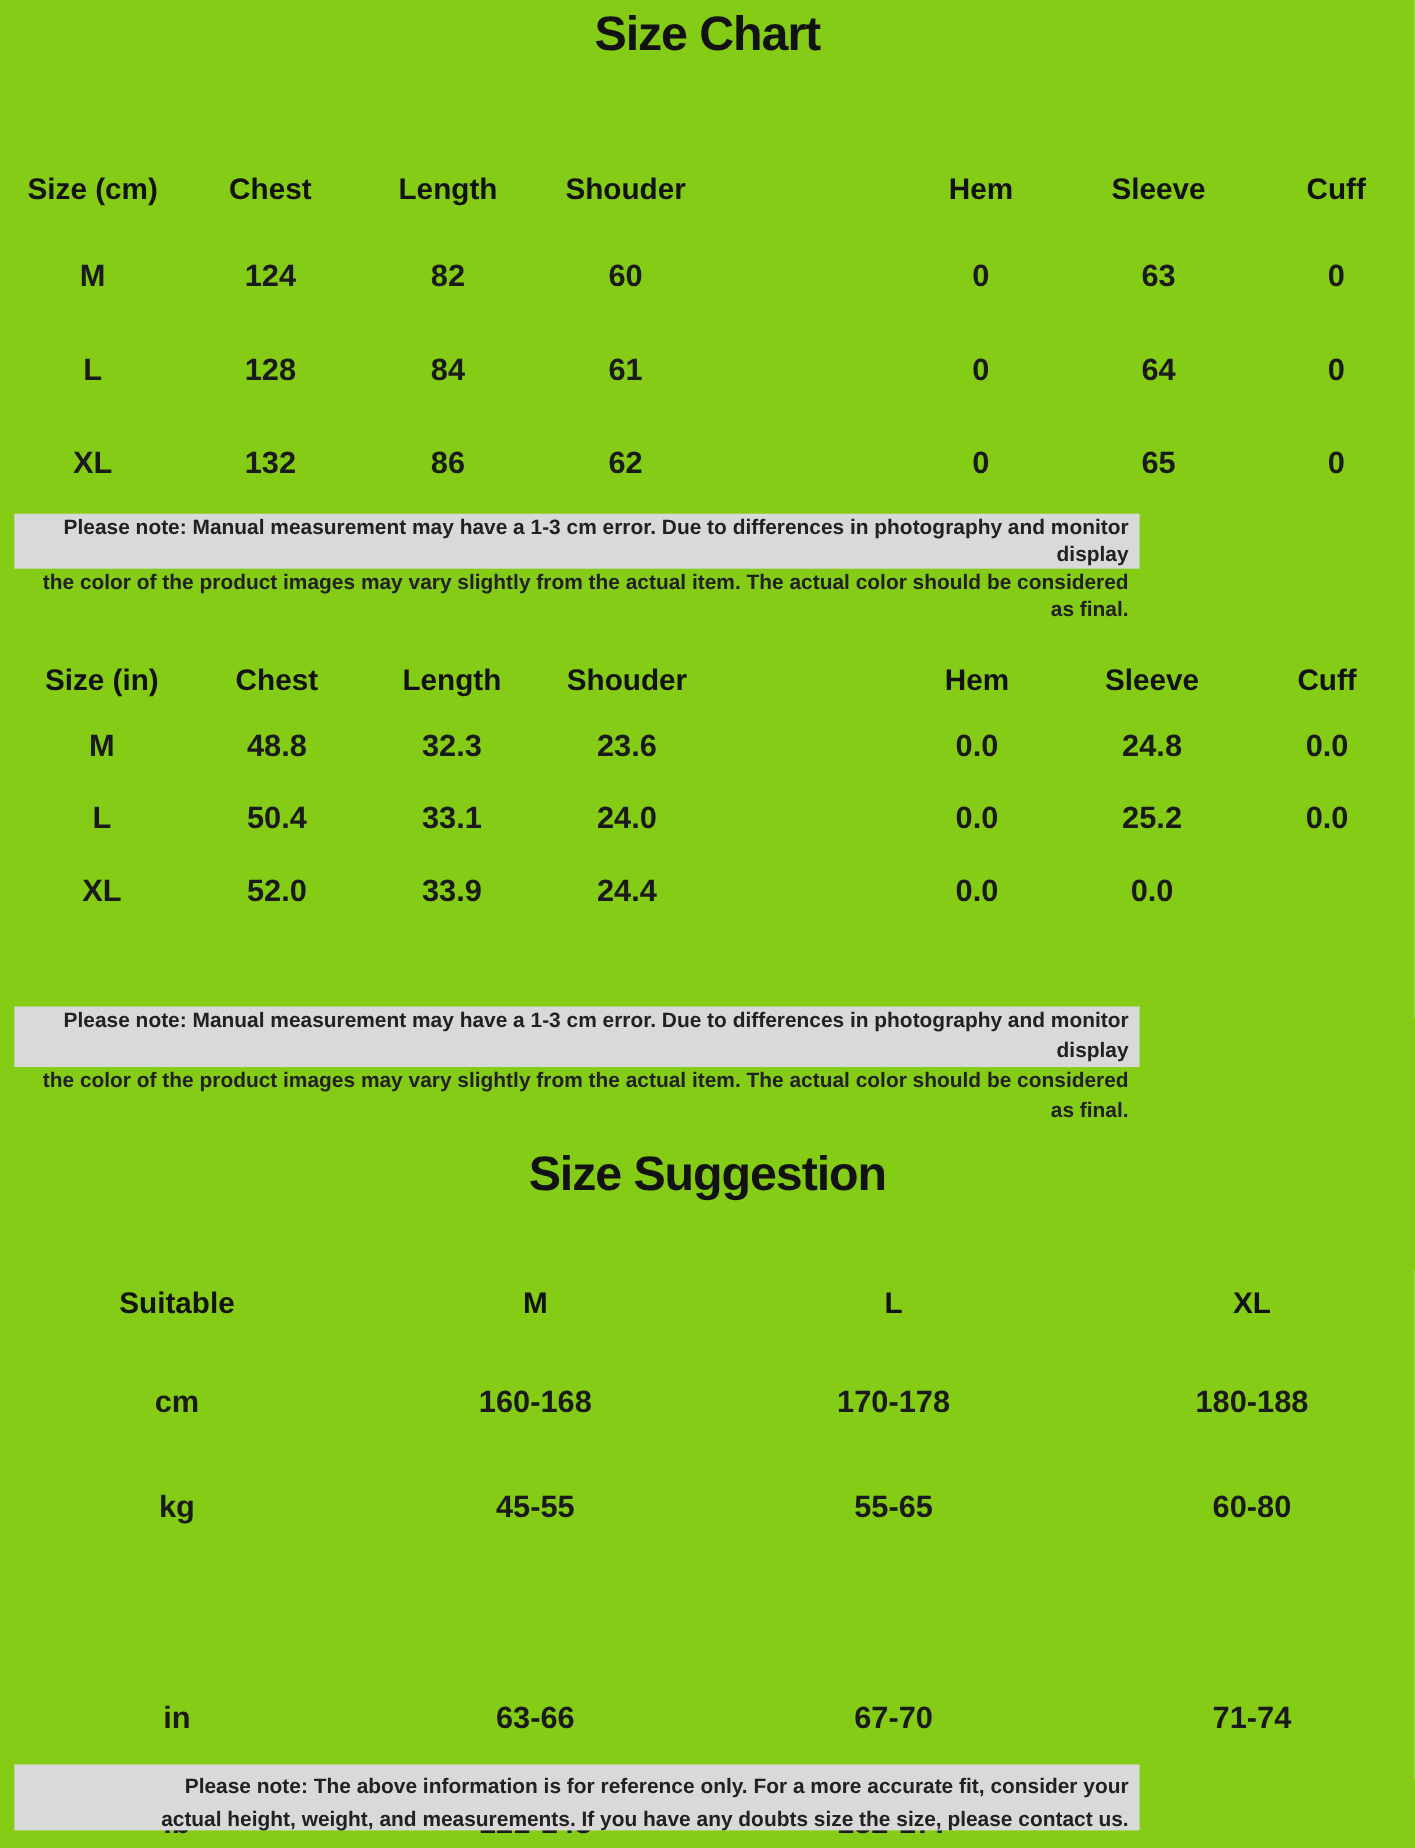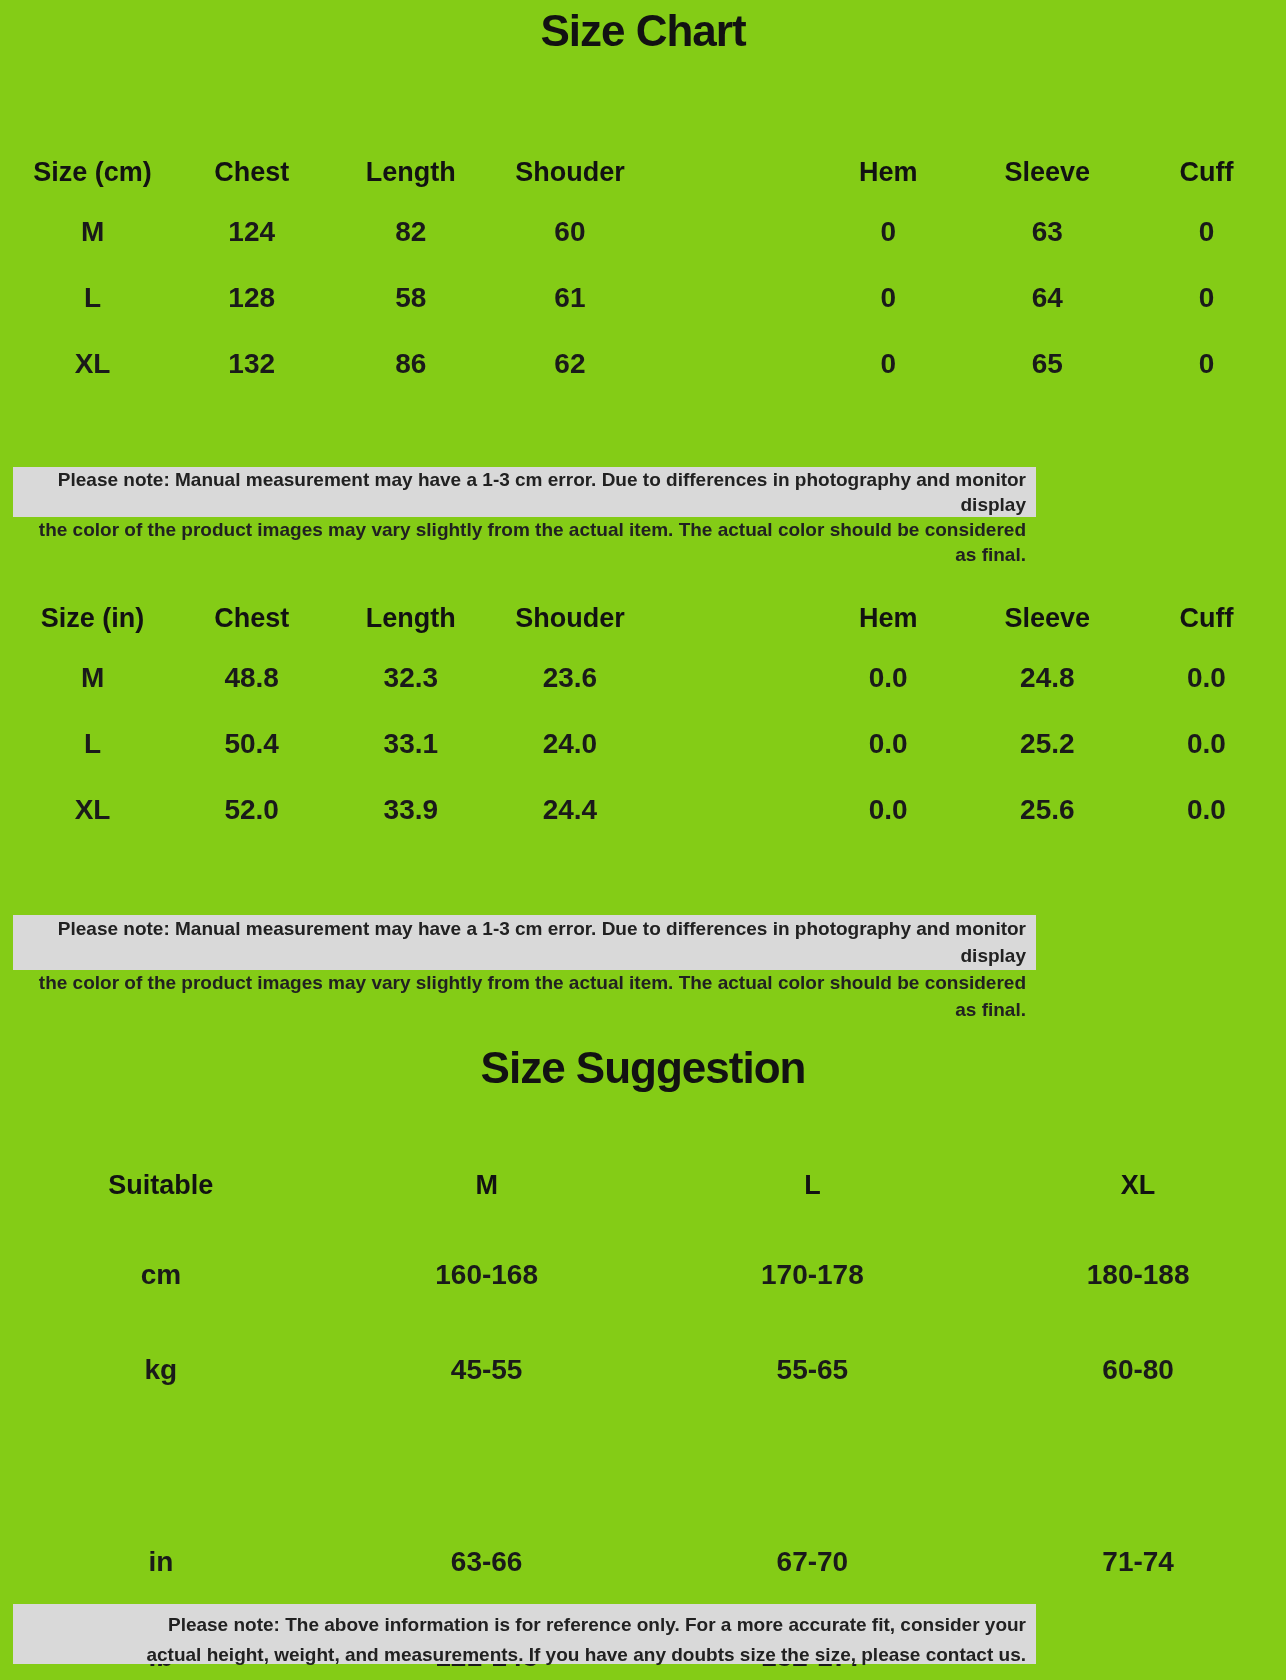--- a/index.html
+++ b/index.html
@@ -60,42 +60,42 @@
   .note-band.bottom { padding-top: 6px; }
   .note-band.bottom .note-line { line-height: 30px; }
 </style>
 </head>
 <body>
 
 <div class="page">
 
   <div class="abs page-title" style="top: 6px;">Size Chart</div>
 
-  <div class="abs grid8" style="top: 145px;">
+  <div class="abs grid8" style="top: 145px; gap: 19px;">
     <div class="th">Size (cm)</div>
     <div class="th">Chest</div>
     <div class="th">Length</div>
     <div class="th">Shouder</div>
     <div class="th"></div>
     <div class="th">Hem</div>
     <div class="th">Sleeve</div>
     <div class="th">Cuff</div>
 
     <div class="td">M</div>
     <div class="td">124</div>
     <div class="td">82</div>
     <div class="td">60</div>
     <div class="td"></div>
     <div class="td">0</div>
     <div class="td">63</div>
     <div class="td">0</div>
 
     <div class="td">L</div>
     <div class="td">128</div>
-    <div class="td">58</div>
+    <div class="td">84</div>
     <div class="td">61</div>
     <div class="td"></div>
     <div class="td">0</div>
     <div class="td">64</div>
     <div class="td">0</div>
 
     <div class="td">XL</div>
     <div class="td">132</div>
     <div class="td">86</div>
     <div class="td">62</div>
@@ -137,21 +137,20 @@
     <div class="td">0.0</div>
     <div class="td">25.2</div>
     <div class="td">0.0</div>
 
     <div class="td">XL</div>
     <div class="td">52.0</div>
     <div class="td">33.9</div>
     <div class="td">24.4</div>
     <div class="td"></div>
     <div class="td">0.0</div>
-    <div class="td">25.6</div>
     <div class="td">0.0</div>
   </div>
 
   <div class="abs note-band tall" style="top: 915px; height: 55px;">
     <div class="note-line">Please note: Manual measurement may have a 1-3 cm error. Due to differences in photography and monitor display</div>
     <div class="note-line">the color of the product images may vary slightly from the actual item. The actual color should be considered as final.</div>
   </div>
 
   <div class="abs page-title" style="top: 1043px;">Size Suggestion</div>
 

